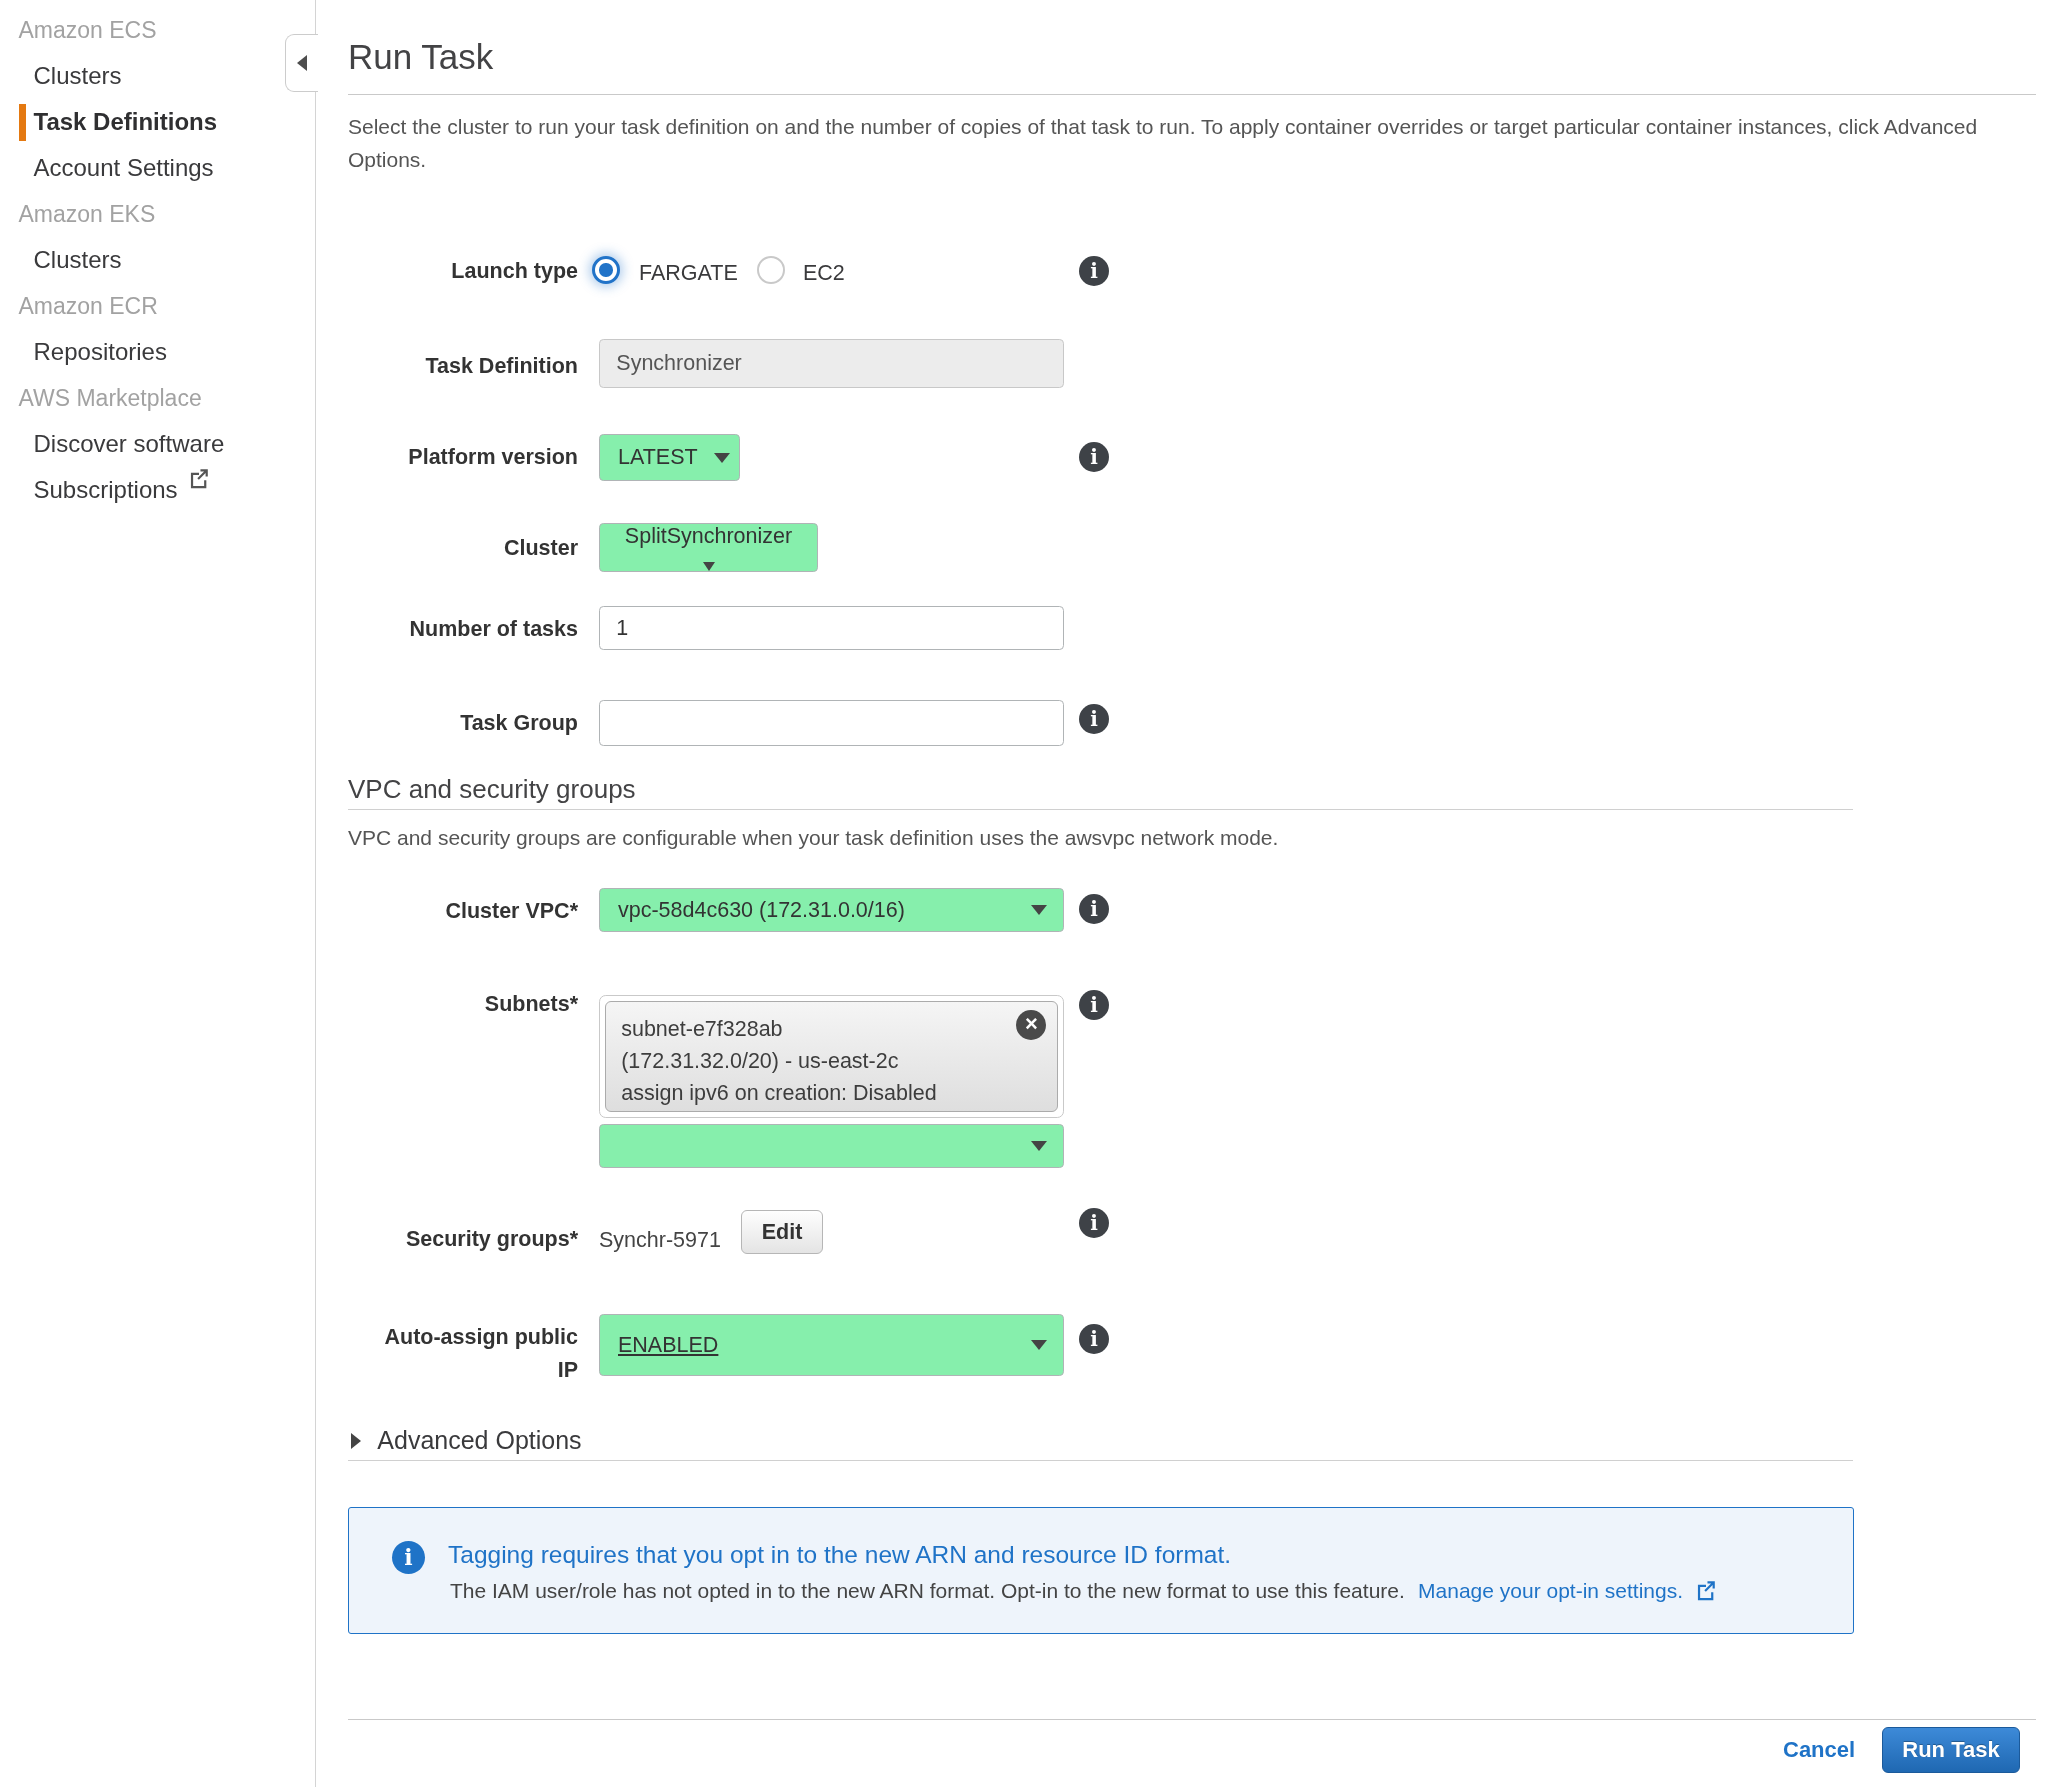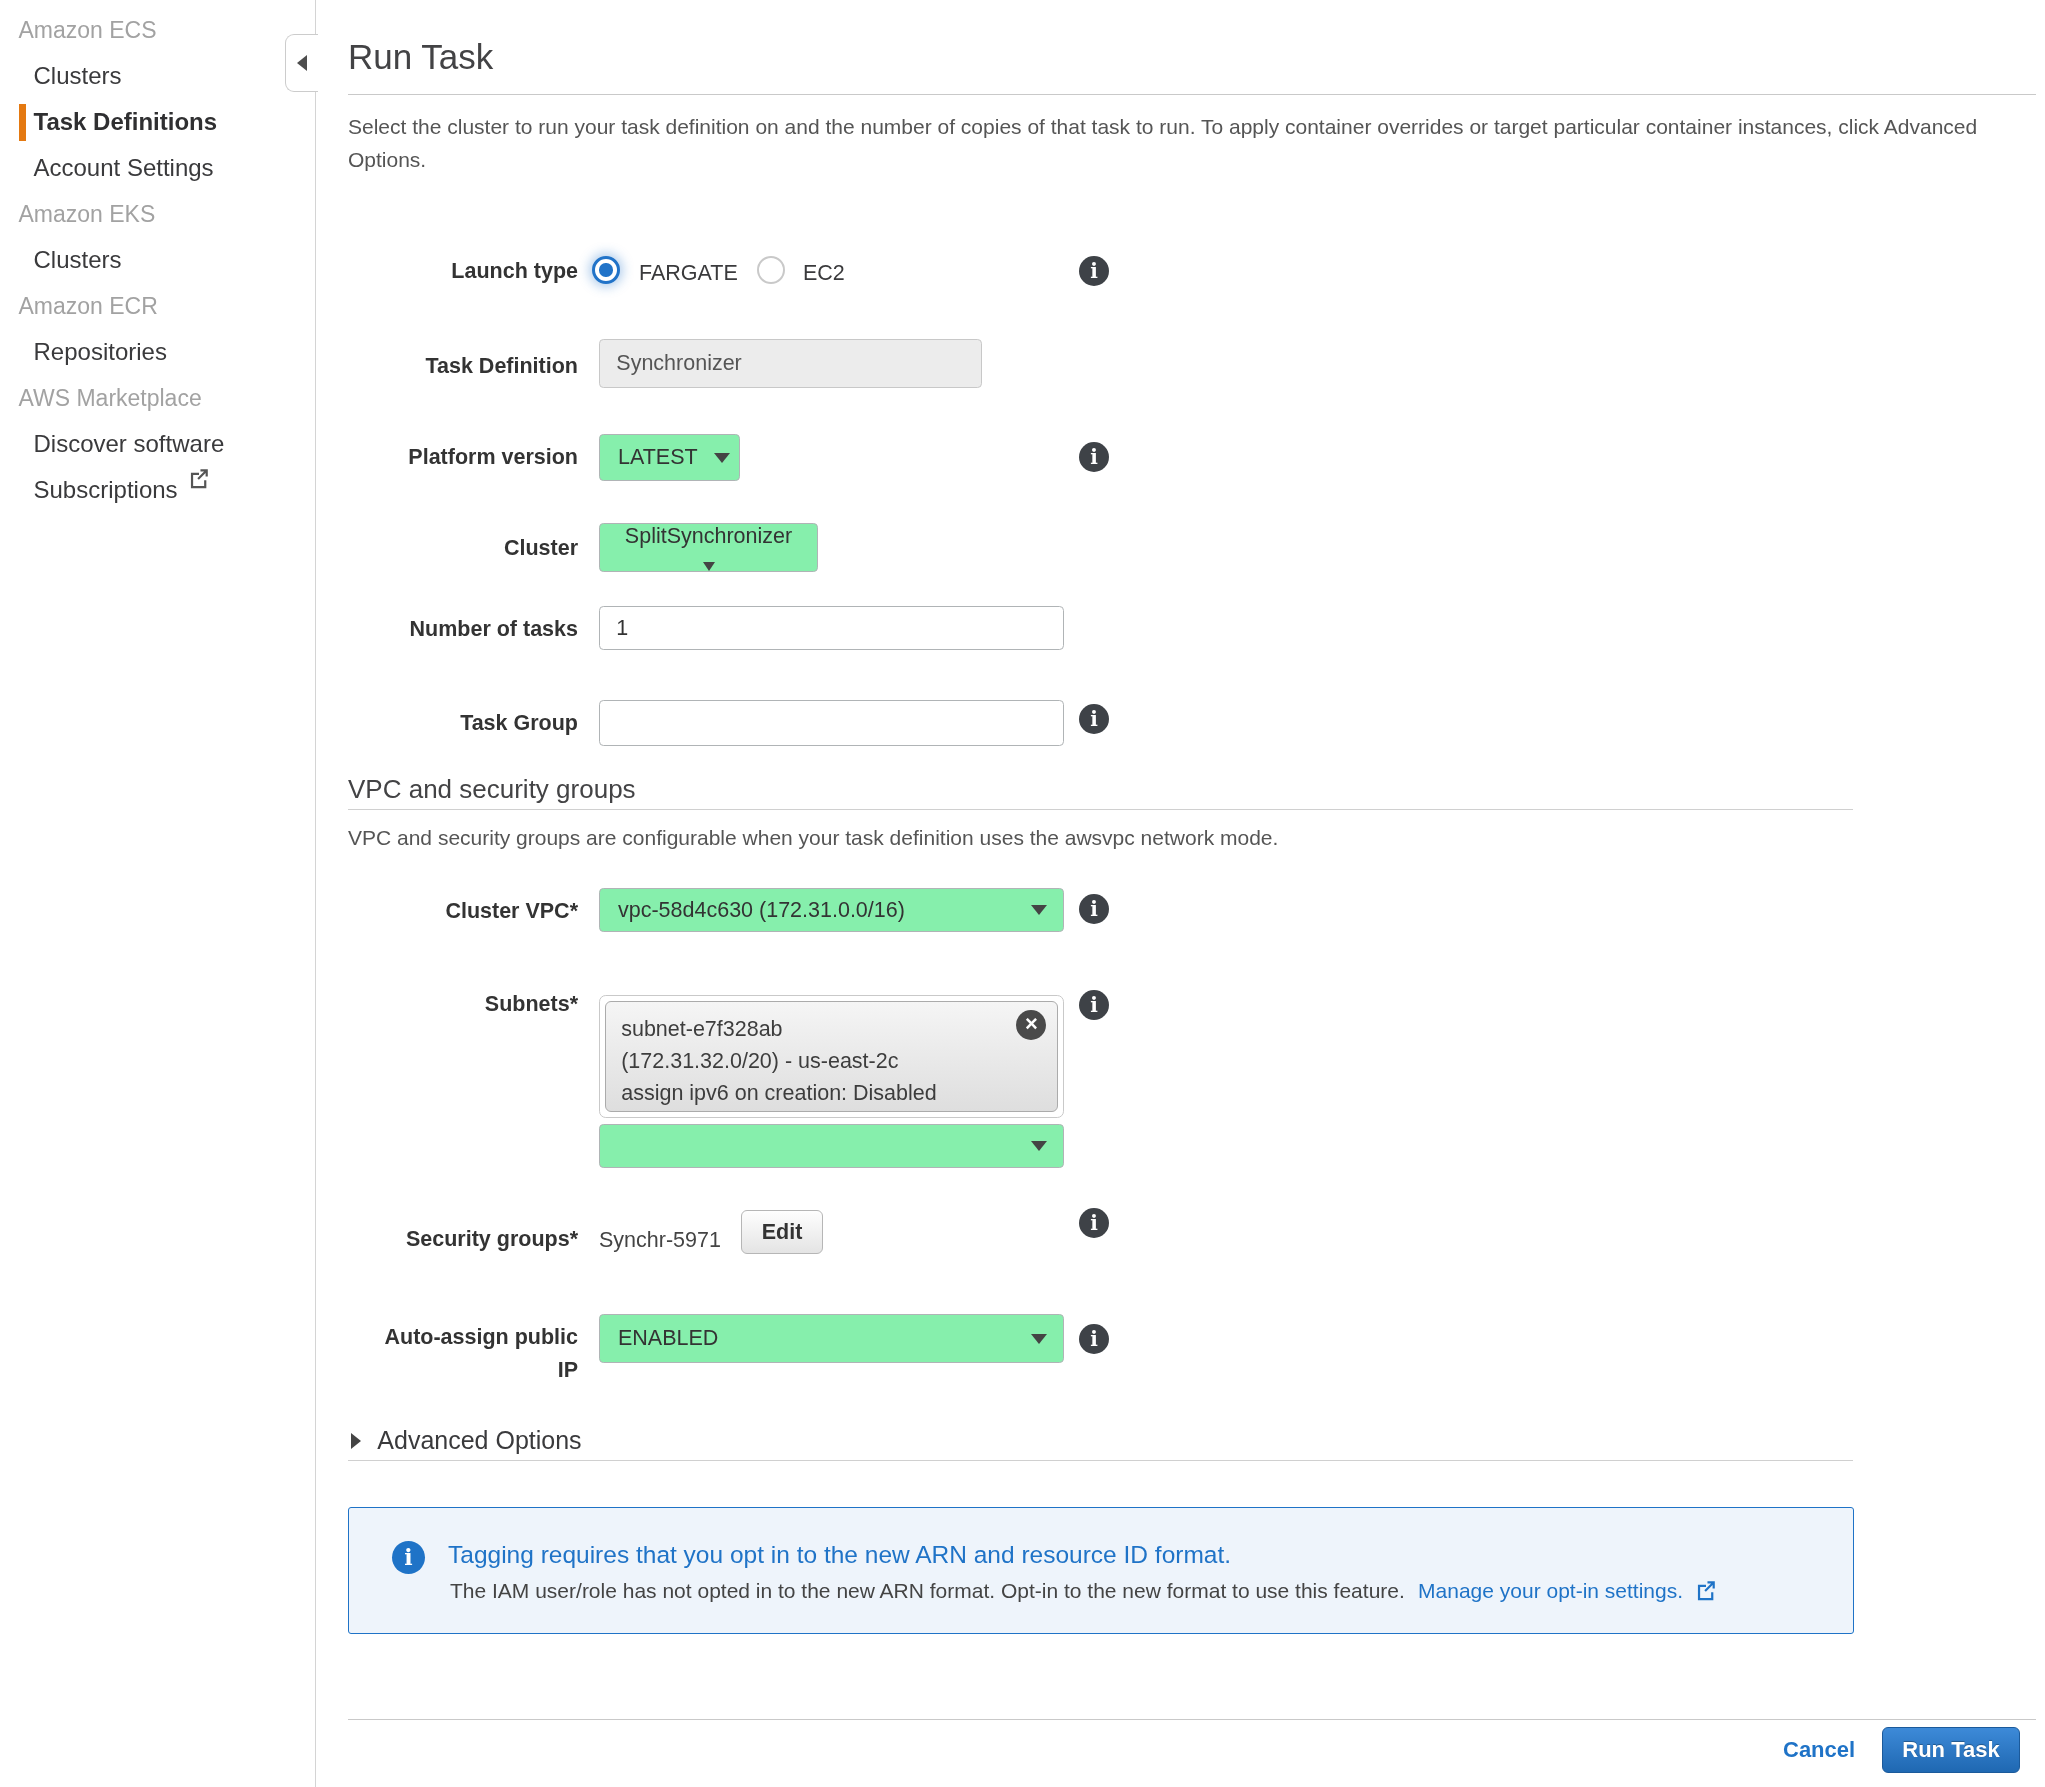--- a/index.html
+++ b/index.html
@@ -134,21 +134,21 @@
   <div class="row-label" style="top:259px;">Launch type</div>
   <div class="radio sel" style="left:592px; top:256px;">
     <span class="dot"></span>
   </div>
   <div class="radio-label" style="left:639px; top:261px;">FARGATE</div>
   <div class="radio unsel" style="left:757px; top:256px;"></div>
   <div class="radio-label" style="left:803px; top:261px;">EC2</div>
   <div class="info-icon" style="left:1079px; top:256px;">i</div>
 
   <div class="row-label" style="top:354px;">Task Definition</div>
-  <input class="text-input" style="left: 599px; top: 339px; width: 383px; height: 49px; background: rgb(236, 236, 236); border-color: rgb(200, 200, 200); color: rgb(85, 85, 85);" disabled="" value="Synchronizer">
+  <input class="text-input" style="left: 599px; top: 339px; width: 465px; height: 49px; background: rgb(236, 236, 236); border-color: rgb(200, 200, 200); color: rgb(85, 85, 85);" disabled="" value="Synchronizer">
 
   <div class="row-label" style="top:445px;">Platform version</div>
   <div class="select" style="left:599px; top:434px; width:141px; height:47px; gap:16.3px;">
     <span>LATEST</span>
     <span class="tri-down"></span>
   </div>
   <div class="info-icon" style="left:1079px; top:442px;">i</div>
 
   <div class="row-label" style="top:536px;text-align:right;">Cluster</div>
   <div class="select" style="left:599px; top:523px; width:219px; height:49px; gap:13.3px;flex-direction:column;">
@@ -188,21 +188,21 @@
     <span class="tri-down tri-right"></span>
   </div>
   <div class="info-icon" style="left:1079px; top:990px;">i</div>
 
   <div class="row-label" style="top:1227px;">Security groups*</div>
   <div class="abs" style="left:599px; top:1228px; font-size:21.5px; color:#444;">Synchr-5971</div>
   <button id="edit-btn">Edit</button>
   <div class="info-icon" style="left:1079px; top:1208px;">i</div>
 
   <div class="row-label" style="left:378px; width:200px; top:1321px; line-height:33px;">Auto-assign public IP</div>
-  <div class="select" style="left:599px; top:1314px; width:465px; height:49px;">
+  <div class="select" style="left:599px; top:1314px; width:465px; height:62px;text-decoration:underline;">
     <span>ENABLED</span>
     <span class="tri-down tri-right"></span>
   </div>
   <div class="info-icon" style="left:1079px; top:1324px;">i</div>
 
   <div class="abs" style="left:351px; top:1426px; display:flex; align-items:center; gap:16.3px; cursor:pointer;">
     <span class="tri-right-sm"></span>
     <span style="font-size:25px; color:#3a3a3c;">Advanced Options</span>
   </div>
   <div class="divider" style="left:348px; top:1460px; width:1505px;"></div>

